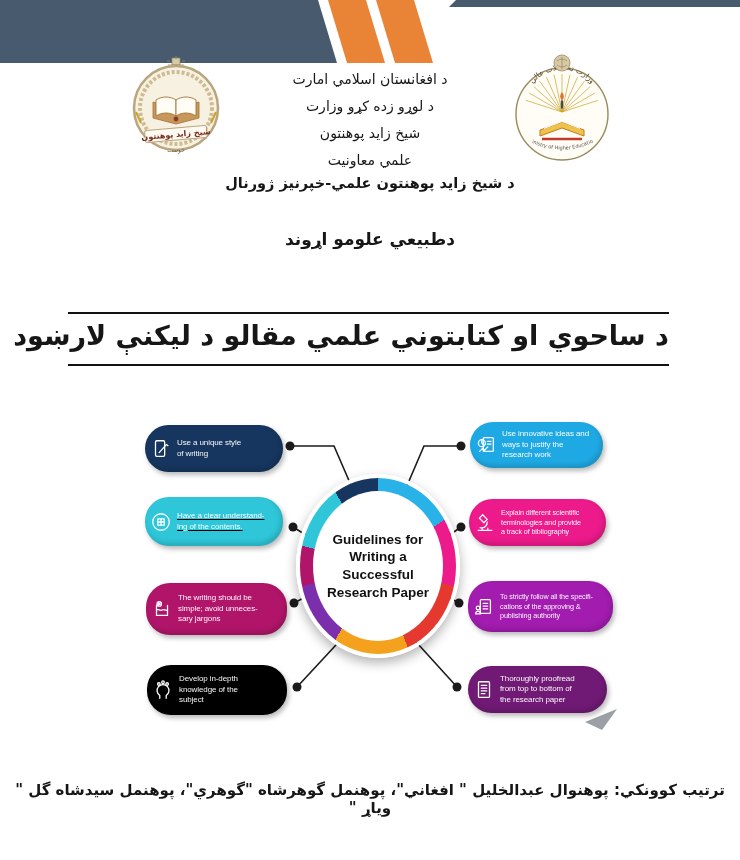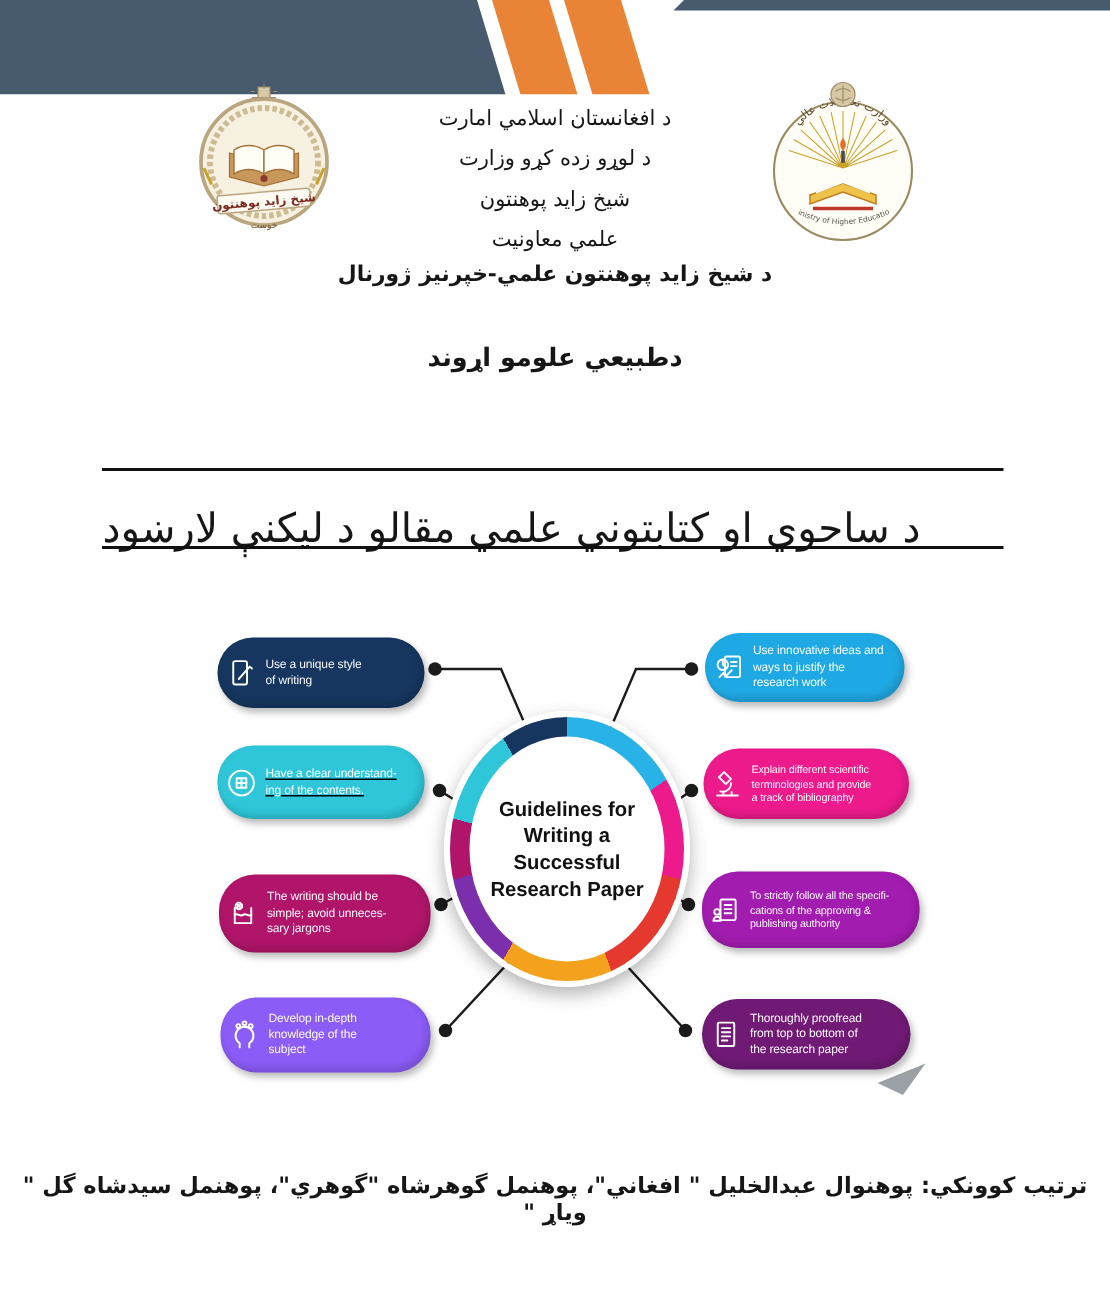--- a/index.html
+++ b/index.html
@@ -6,21 +6,21 @@
   .page{position:relative;width:740px;height:860px;background:#ffffff;overflow:hidden;
         font-family:"Liberation Sans", sans-serif;margin:0 auto;}
   .abs{position:absolute;}
   
   .ar{font-family:"DejaVu Sans", sans-serif;direction:rtl;color:#161616;}
   .org-lines{left:0;top:66px;width:740px;text-align:center;font-size:14px;line-height:27px;}
   .journal-line{left:0;top:175px;width:740px;text-align:center;font-size:14.5px;font-weight:bold;}
   .field-line{left:0;top:229px;width:740px;text-align:center;font-size:17px;font-weight:bold;}
   
   .rule{left:68px;width:601px;height:2px;background:#111;}
-  .main-title{left:0;top:330px;width:682px;text-align:center;font-size:27px;font-weight:normal;line-height:46px;}
+  .main-title{left:0;top:313px;width:682px;text-align:center;font-size:27px;font-weight:bold;line-height:46px;}
   
   .bubble{position:absolute;border-radius:24px;display:flex;align-items:center;z-index:3;
           box-shadow:2px 3px 5px rgba(0,0,0,.28), inset -2px -3px 5px rgba(0,0,0,.15);}
   .bicon{width:32px;min-width:32px;display:flex;align-items:center;justify-content:center;}
   .bicon svg{stroke:#fff;fill:none;stroke-width:1.4;stroke-linecap:round;stroke-linejoin:round;}
   .btext{flex:1;color:rgba(255,255,255,.96);font-size:8px;line-height:1.3;white-space:pre-line;
          letter-spacing:-0.1px;padding-right:6px;}
   .btext.small{font-size:7.2px;}
   .center-circle{left:296px;top:474px;width:156px;height:176px;border:4px solid #fff;border-radius:50%;
                  z-index:2;box-shadow:0 5px 12px rgba(0,0,0,.3);}
@@ -168,21 +168,21 @@
           <path d="M6 8v11h12V8"></path>
           <path d="M6 13c2-1.6 4 1.6 6 0s4 1.6 6 0"></path>
           <circle cx="9" cy="6.5" r="2.4"></circle>
           <path d="M8.1 5.6l1.8 1.8M9.9 5.6L8.1 7.4"></path>
         </svg>
     </span>
     <span class="btext">The writing should be
 simple; avoid unneces-
 sary jargons</span>
   </div>
-  <div class="bubble" style="left: 147px; top: 665px; width: 140px; height: 50px; background: #8b5cf6;">
+  <div class="bubble" style="left: 147px; top: 665px; width: 140px; height: 50px; background: #000000;">
     <span class="bicon">
       <svg width="22" height="22" viewBox="0 0 24 24">
           <path d="M8.5 21v-3a6.5 6.5 0 1 1 7 0v3"></path>
           <circle cx="7.5" cy="5.5" r="1.4"></circle>
           <circle cx="12" cy="3.5" r="1.4"></circle>
           <circle cx="16.5" cy="5.5" r="1.4"></circle>
         </svg>
     </span>
     <span class="btext">Develop in-depth
 knowledge of the

